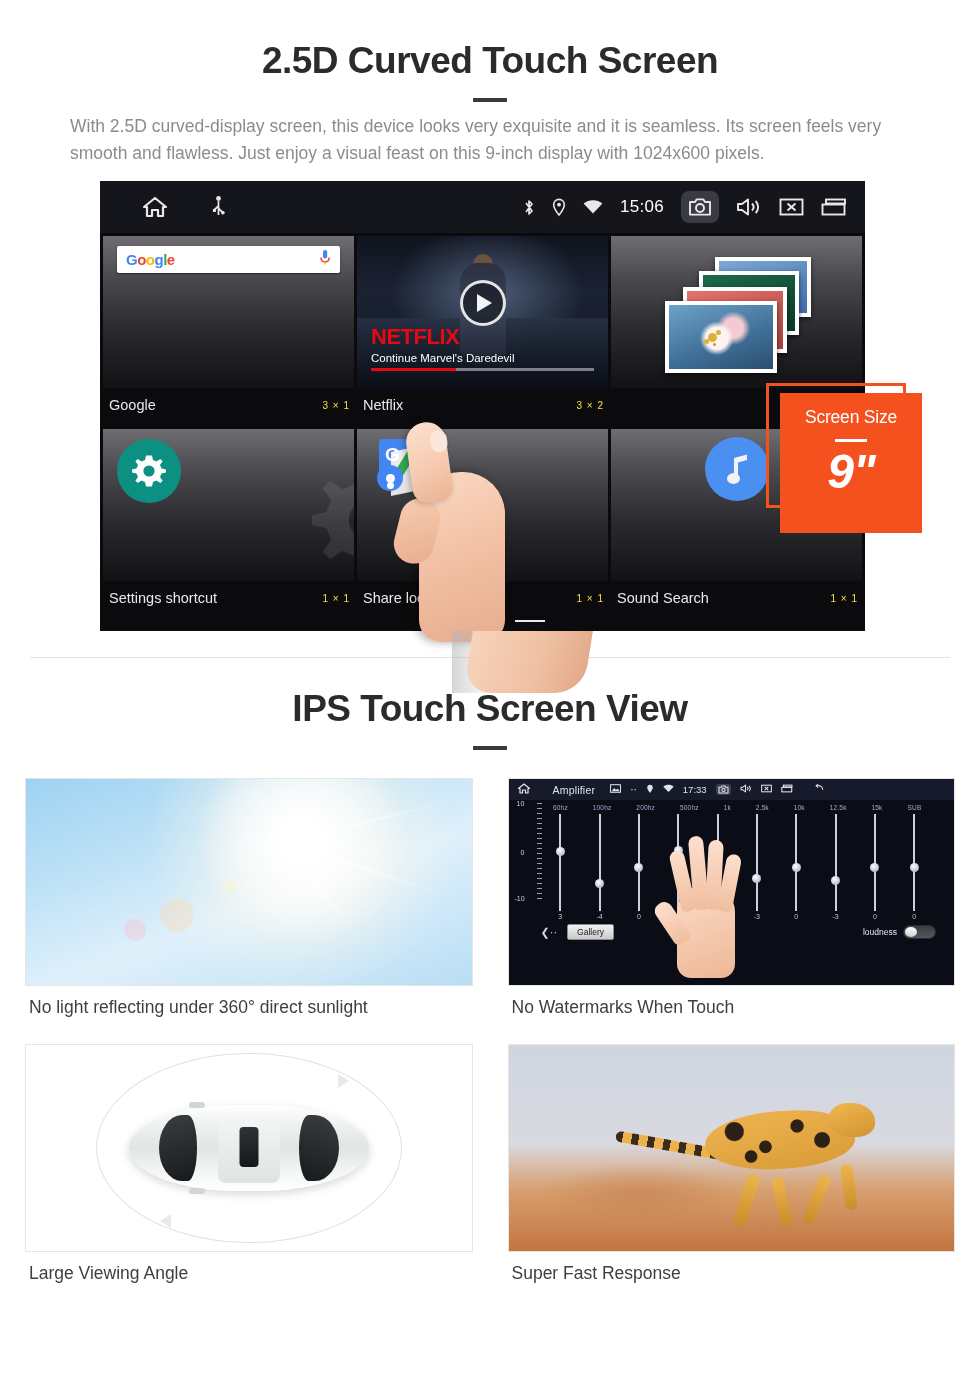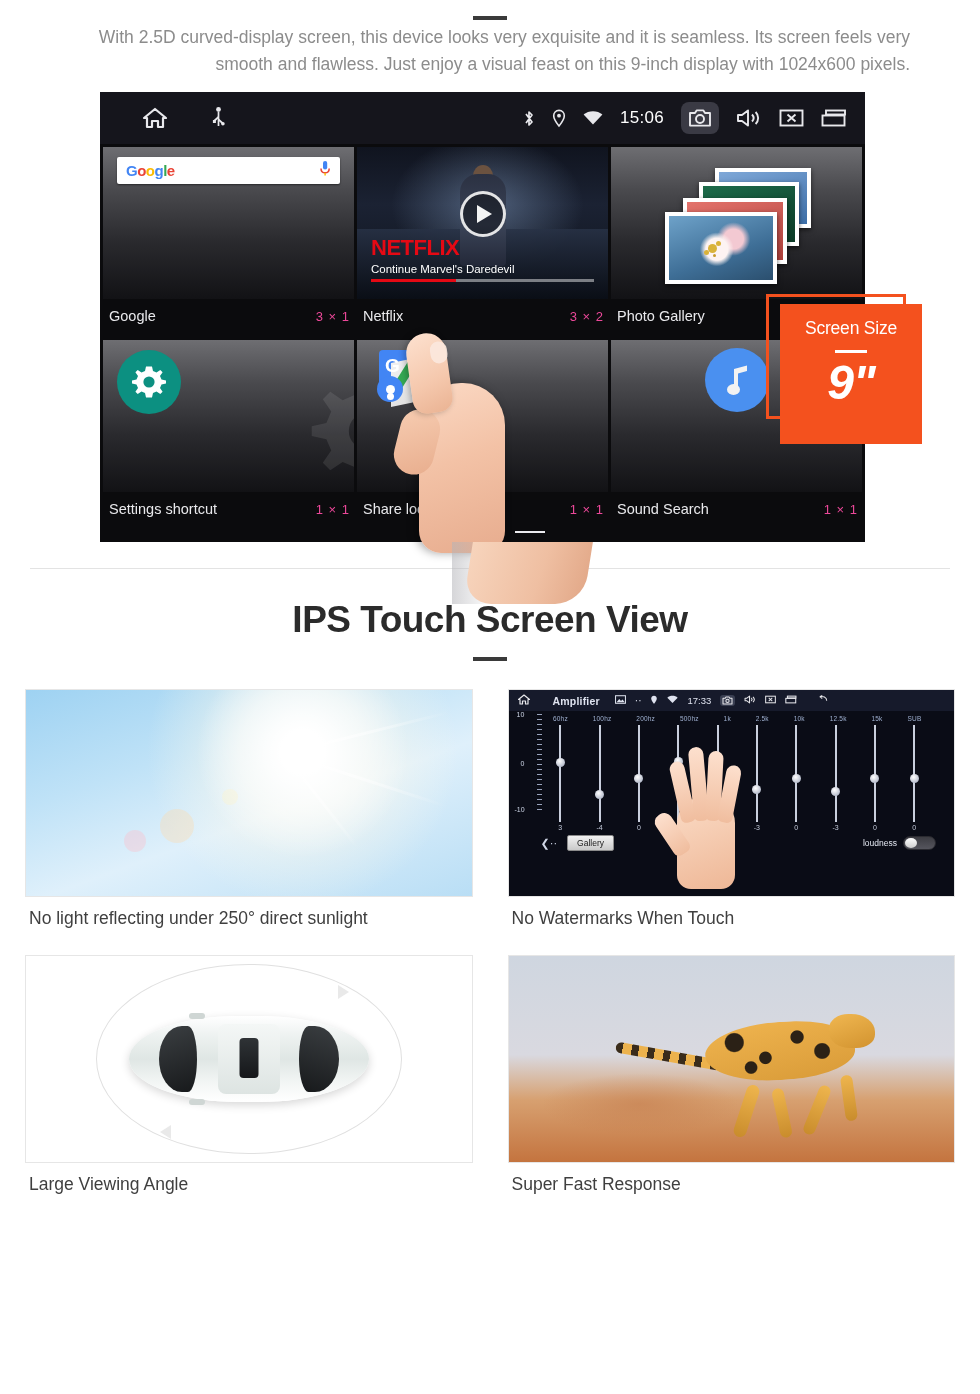--- a/index.html
+++ b/index.html
@@ -22,22 +22,22 @@
     letter-spacing: -0.5px;
     padding-top: 40px;
   }
   .title-rule {
     width: 34px; height: 4px;
     background: #3a3a3a;
     margin: 16px auto 0;
   }
   .page-sub {
     width: 840px;
-    margin: 4px auto 0;
-    text-align: right;
+    margin: 11px auto 0;
+    text-align: left;
     font-size: 17.5px;
     line-height: 27px;
     color: #8c8c8c;
   }
 
   
   .device-wrap {
     position: relative;
     width: 908px;
     height: 460px;
@@ -86,21 +86,21 @@
     position: relative;
     overflow: hidden;
     display: flex; align-items: center; justify-content: center;
   }
   .wlabel {
     display: flex; align-items: center;
     padding: 9px 4px 13px 6px;
     color: #e9e9ec;
     font-size: 14.5px;
   }
-  .wlabel .size { margin-left: auto; color: #ec4899; font-size: 13px; letter-spacing: 1px; }
+  .wlabel .size { margin-left: auto; color: #fde047; font-size: 10px; letter-spacing: 1px; }
 
   
   .gbar {
     position: absolute; top: 10px; left: 14px; right: 14px;
     height: 27px; background: #fff; border-radius: 2px;
     display: flex; align-items: center; padding: 0 9px;
     box-shadow: 0 1px 2px rgba(0,0,0,.5);
   }
   .glogo { font-size: 15px; font-weight: bold; letter-spacing: -.5px; }
   .glogo .b1{color:#4285F4}.glogo .r{color:#EA4335}.glogo .y{color:#FBBC05}
@@ -308,21 +308,21 @@
   .sun-flare {
     position:absolute; border-radius:50%; opacity:.35;
   }
 
   
   .amp { position:absolute; inset:0; background:#0a0c16; }
   .amp-bar {
     height:21px; background:#161a2b; display:flex; align-items:center;
     color:#dfe3ef; font-size:9px; padding:0 9px; gap:9px;
   }
-  .amp-title { font-weight:bold; font-size:10.5px; margin-left:14px; margin-right:6px; letter-spacing:.2px; }
+  .amp-title { font-weight:normal; font-size:10.5px; margin-left:14px; margin-right:6px; letter-spacing:.2px; }
   .amp-cam {
     background:#3a3f52; border-radius:3px; padding:1px 2px; display:flex; align-items:center;
   }
   .amp-body { display:flex; height:calc(100% - 21px); }
   .amp-side {
     width:44px; background:linear-gradient(180deg,#0d1020,#090b15);
     display:flex; flex-direction:column; align-items:center; padding-top:5px; gap:9px;
     border-right:1px solid #1b2038;
   }
   .amp-side .lbl { font-size:8px; color:#5b9ae8; }
@@ -443,20 +443,21 @@
     position:absolute; left:50%; top:22px; transform:translateX(-50%);
     width:19px; height:40px; background:linear-gradient(180deg,#2f3336,#15171a); border-radius:4px;
   }
   .car-mirror { position:absolute; width:16px;height:6px;background:#cfd6d4;border-radius:3px; }
 </style>
 </head>
 <body>
 
 <div class="section-one">
 
+  <div class="page-title">2.5D Curved Touch Screen</div>
   <div class="title-rule"></div>
   <div class="page-sub">With 2.5D curved-display screen, this device looks very exquisite and it is seamless. Its screen feels very smooth and flawless. Just enjoy a visual feast on this 9-inch display with 1024x600 pixels.</div>
 
   <div class="device-wrap">
 
     <div class="device">
 
       <div class="statusbar">
         <div class="sb-left">
           <span class="sb-icon">
@@ -565,24 +566,20 @@
 
         <div class="wcell">
           <div class="wpreview">
             <div class="pg">
               <div class="pframe pf1"></div>
               <div class="pframe pf2"></div>
               <div class="pframe pf3"></div>
               <div class="pframe pf4"></div>
             </div>
           </div>
-          <div class="wlabel">
-            <span>Photo Gallery</span>
-            <span class="size">2 × 2</span>
-          </div>
         </div>
 
         <div class="wcell">
           <div class="wpreview">
             <div class="gearwrap">
               <div class="gear-circle">
                 <svg width="40" height="40" viewBox="0 0 40 40">
                   <path d="M20 4.5 L23 4.5 L24 9 L27.5 10.5 L31.3 7.9 L33.6 10.2 L31 14 L32.5 17.5 L37 18.5 L37 21.5 L32.5 22.5 L31 26 L33.6 29.8 L31.3 32.1 L27.5 29.5 L24 31 L23 35.5 L20 35.5 L17 35.5 L16 31 L12.5 29.5 L8.7 32.1 L6.4 29.8 L9 26 L7.5 22.5 L3 21.5 L3 18.5 L7.5 17.5 L9 14 L6.4 10.2 L8.7 7.9 L12.5 10.5 L16 9 L17 4.5 Z" fill="#ffffff"></path>
                   <circle cx="20" cy="20" r="5.6" fill="#0c9081"></circle>
                 </svg>
@@ -670,21 +667,21 @@
     <div class="card">
       <div class="card-media">
         <div class="sun"></div>
         <div class="sun-ray" style="transform:rotate(18deg)"></div>
         <div class="sun-ray" style="transform:rotate(-14deg)"></div>
         <div class="sun-ray" style="transform:rotate(52deg); width:120px"></div>
         <div class="sun-flare" style="left:30%;top:58%;width:34px;height:34px;background:#ffd9a8"></div>
         <div class="sun-flare" style="left:22%;top:68%;width:22px;height:22px;background:#ffb9c6"></div>
         <div class="sun-flare" style="left:44%;top:48%;width:16px;height:16px;background:#fff3c9"></div>
       </div>
-      <div class="card-cap">No light reflecting under 250° direct sunlight</div>
+      <div class="card-cap">No light reflecting under 360° direct sunlight</div>
     </div>
 
     <div class="card">
       <div class="card-media">
         <div class="amp">
 
           <div class="amp-bar">
             <span>
               <svg width="12" height="11" viewBox="0 0 24 22">
                   <path d="M12 2 L23 11 L20 11 L20 20 L15 20 L15 14 L9 14 L9 20 L4 20 L4 11 L1 11 Z" fill="none" stroke="#e8e8ec" stroke-width="2.4" stroke-linejoin="round"></path>

